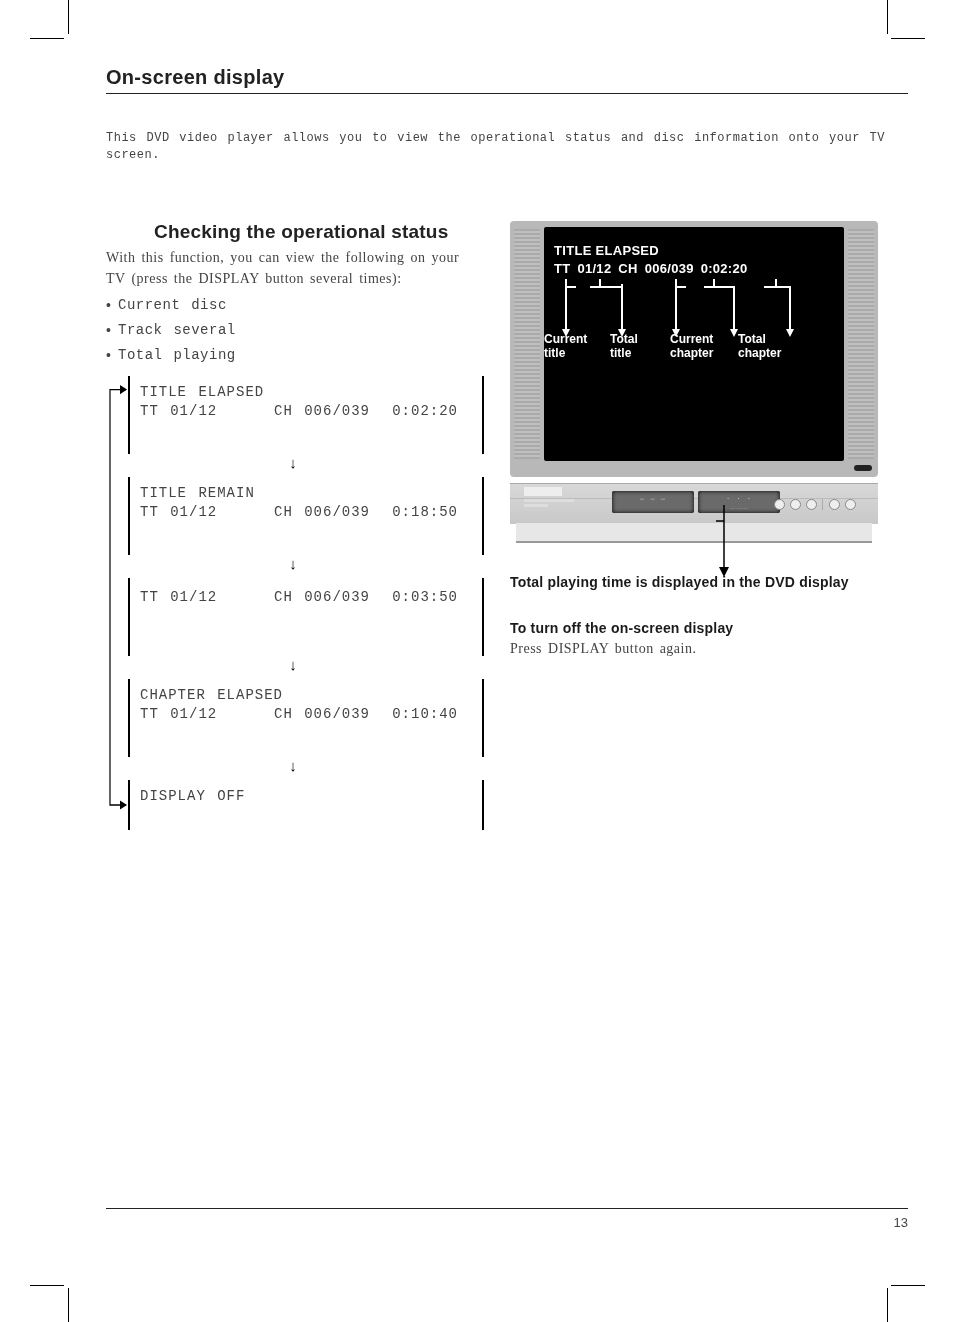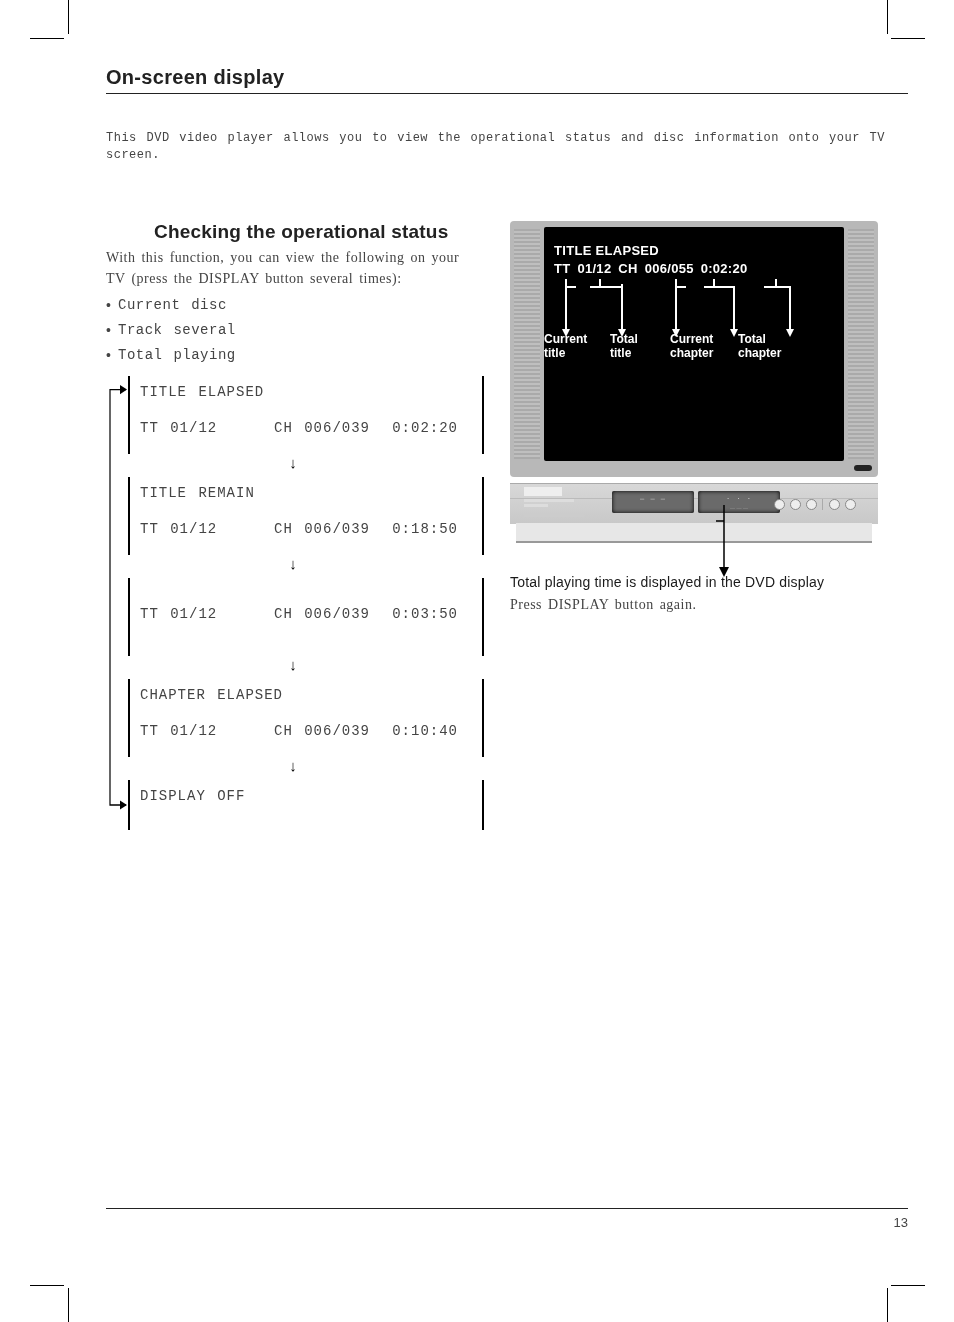--- a/index.html
+++ b/index.html
@@ -26,21 +26,21 @@
   .h2{font-family:"Arial Black",Arial,sans-serif;font-weight:900;font-size:19px;color:#222;letter-spacing:0.2px;margin-bottom:4px;margin-left:48px;}
   .body{font-family:Liberation Serif, serif;font-size:14px;letter-spacing:0.5px;color:#444;line-height:1.5;word-spacing:2px;}
   .bullets{margin-top:6px;}
   .bullet{display:flex;align-items:flex-start;margin-bottom:4px;}
   .bullet .dot{width:12px;flex:0 0 12px;font-size:14px;line-height:1.5;color:#444;}
   .bullet .txt{font-family:"Courier New",monospace;font-size:14px;letter-spacing:0.5px;color:#444;line-height:1.5;word-spacing:2px;}
   .flowwrap{position:relative;margin-top:10px;margin-left:22px;}
   .box{border-left:2px solid #000;border-right:2px solid #000;padding:8px 10px 6px 10px;margin-bottom:22px;position:relative;min-height:64px;}
   .box.last{margin-bottom:0;min-height:36px;}
   .box .r1{font-family:"Courier New",monospace;font-size:14px;letter-spacing:1px;color:#444;word-spacing:2px;}
-  .box .r2{display:flex;font-family:"Courier New",monospace;font-size:14px;letter-spacing:1px;color:#444;word-spacing:2px;margin-top:20px;}
+  .box .r2{display:flex;font-family:"Courier New",monospace;font-size:14px;letter-spacing:1px;color:#444;word-spacing:2px;margin-top:3px;}
   .box .r2 .c1{width:134px;}
   .box .r2 .c2{width:114px;}
   .box .r2 .c3{width:70px;text-align:right;}
   .darr{text-align:center;width:330px;font-family:"Courier New",monospace;font-size:15px;color:#000;margin-top:-20px;margin-bottom:4px;}
   .loop{position:absolute;left:0px;top:0;bottom:0;width:22px;}
   .loop svg{width:22px;height:100%;}
   
   .tv{position:relative;width:368px;height:320px;}
   .tv-frame{position:absolute;left:0;top:0;width:368px;height:256px;background:#b8b8b8;border-radius:4px;}
   .tv-side{position:absolute;top:8px;width:26px;height:230px;background:repeating-linear-gradient(to bottom,#aaa 0,#aaa 2px,#bfbfbf 2px,#bfbfbf 4px);}
@@ -68,21 +68,21 @@
   .knob.sep{width:1px;height:11px;border:none;border-left:1px solid #aaa;background:none;border-radius:0;}
   
   .arrows{position:absolute;left:44px;top:58px;width:286px;height:90px;}
   .arrows svg{width:286px;height:90px;}
   .labels{position:absolute;left:34px;top:112px;width:310px;color:#fff;font-family:"Arial Black",Arial,sans-serif;font-weight:900;font-size:12px;display:flex;}
   .labels div{line-height:1.15;}
   .labels .a{width:66px;}
   .labels .b{width:56px;}
   .labels .c{width:68px;margin-left:4px;}
   .labels .d{width:60px;margin-left:0;}
-  .caption{font-family:"Arial Black",Arial,sans-serif;font-weight:400;font-size:14px;color:#1a1a1a;line-height:1.35;margin-top:32px;letter-spacing:0.2px;}
+  .caption{font-family:"Arial Black",Arial,sans-serif;font-weight:700;font-size:14px;color:#1a1a1a;line-height:1.35;margin-top:32px;letter-spacing:0.2px;}
   .sub-h{font-family:"Arial Black",Arial,sans-serif;font-weight:900;font-size:14px;color:#1a1a1a;margin-top:28px;letter-spacing:0.2px;}
   .footer{position:absolute;left:76px;width:802px;top:1208px;}
   .footer hr{border:none;border-top:1px solid #222;margin:0;}
   .pagenum{font-family:Liberation Sans, sans-serif;font-size:13px;color:#444;text-align:right;margin-top:6px;}
   
   .pointer{position:absolute;left:212px;top:284px;width:2px;height:56px;}
   .pointer svg{width:24px;height:78px;position:absolute;left:-10px;top:0;}
 </style>
 </head>
 <body>
@@ -180,21 +180,21 @@
 
       <div class="right">
         <div class="tv">
           <div class="tv-frame"></div>
           <div class="tv-side l"></div>
           <div class="tv-side r"></div>
           <div class="tv-screen"></div>
           <div class="tv-logo"></div>
           <div class="osd">
             <div class="l1">TITLE ELAPSED</div>
-            <div class="l2">TT 01/12  CH 006/055   0:02:20</div>
+            <div class="l2">TT 01/12  CH 006/039   0:02:20</div>
           </div>
           <div class="arrows">
             <svg viewBox="0 0 286 90">
               <g stroke="#fff" stroke-width="2" fill="none">
                 <path d="M12 0 v8 h10 M12 8 v44"></path>
                 <path d="M46 0 v8 h-10 M46 8 h22 v44 M68 5 v6"></path>
                 <path d="M122 0 v8 h10 M122 8 v44 M122 8 h10"></path>
                 <path d="M160 0 v8 h-10 M160 8 h20 v44"></path>
                 <path d="M222 0 v8 h-12 M222 8 h14 v44"></path>
               </g>
@@ -236,20 +236,21 @@
           <div class="tv-stand"></div>
           <div class="pointer">
             <svg viewBox="0 0 24 78">
               <path d="M12 0 v16 h-8 M12 16 v48" stroke="#000" stroke-width="1.5" fill="none"></path>
               <polygon points="7,62 17,62 12,72" fill="#000"></polygon>
             </svg>
           </div>
         </div>
 
         <div class="caption">Total playing time is displayed in the DVD display</div>
+        <div class="sub-h">To turn off the on-screen display</div>
         <div class="body" style="margin-top:2px;">Press DISPLAY button again.</div>
       </div>
     </div>
   </div>
 
   <div class="footer">
     <hr>
     <div class="pagenum">13</div>
   </div>
 </div>

